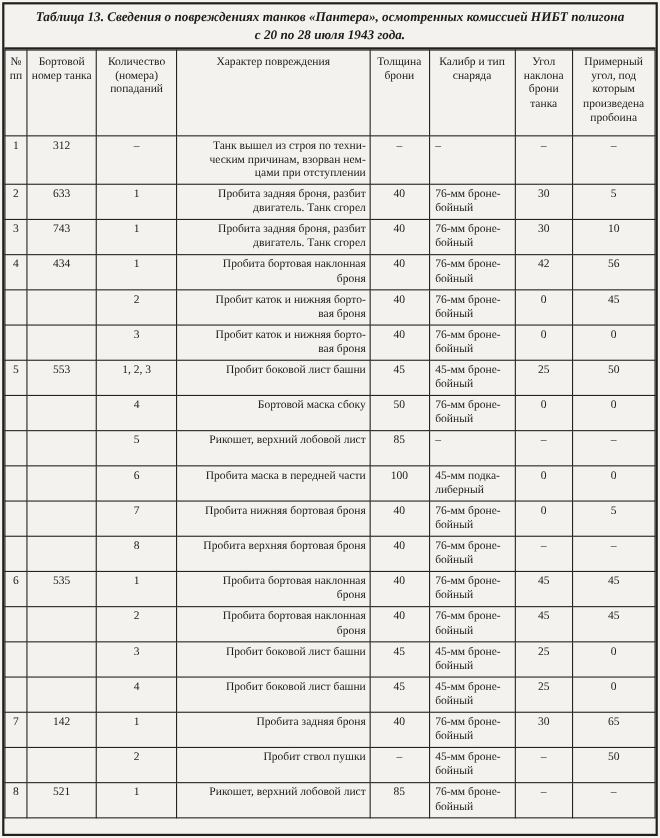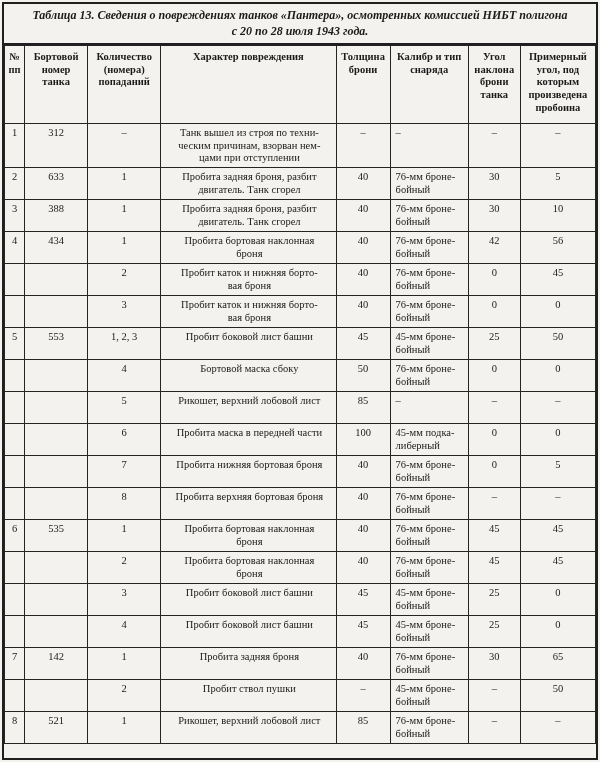--- a/index.html
+++ b/index.html
@@ -41,26 +41,26 @@
     border: 1px solid #242424;
     vertical-align: top;
     text-align: center;
     font-size: 10.5px;
     line-height: 1.2;
     padding: 3px 2px 2px 2px;
     white-space: pre-line;
     overflow: hidden;
   }
   table.damage th {
-    font-weight: bold;
+    font-weight: normal;
     height: 70px;
     padding-top: 5px;
   }
   table.damage td.damage-cell {
-    text-align: center;
+    text-align: right;
     padding-left: 5px;
     padding-right: 3px;
   }
   table.damage td.caliber-cell {
     text-align: left;
     padding-left: 5px;
   }
   table.damage td {
     height: 26px;
   }
@@ -116,21 +116,21 @@
       <td class="damage-cell">Пробита задняя броня, разбит
 двигатель. Танк сгорел</td>
       <td>40</td>
       <td class="caliber-cell">76-мм броне-
 бойный</td>
       <td>30</td>
       <td>5</td>
     </tr>
         <tr>
       <td>3</td>
-      <td>388</td>
+      <td>743</td>
       <td>1</td>
       <td class="damage-cell">Пробита задняя броня, разбит
 двигатель. Танк сгорел</td>
       <td>40</td>
       <td class="caliber-cell">76-мм броне-
 бойный</td>
       <td>30</td>
       <td>10</td>
     </tr>
         <tr>

